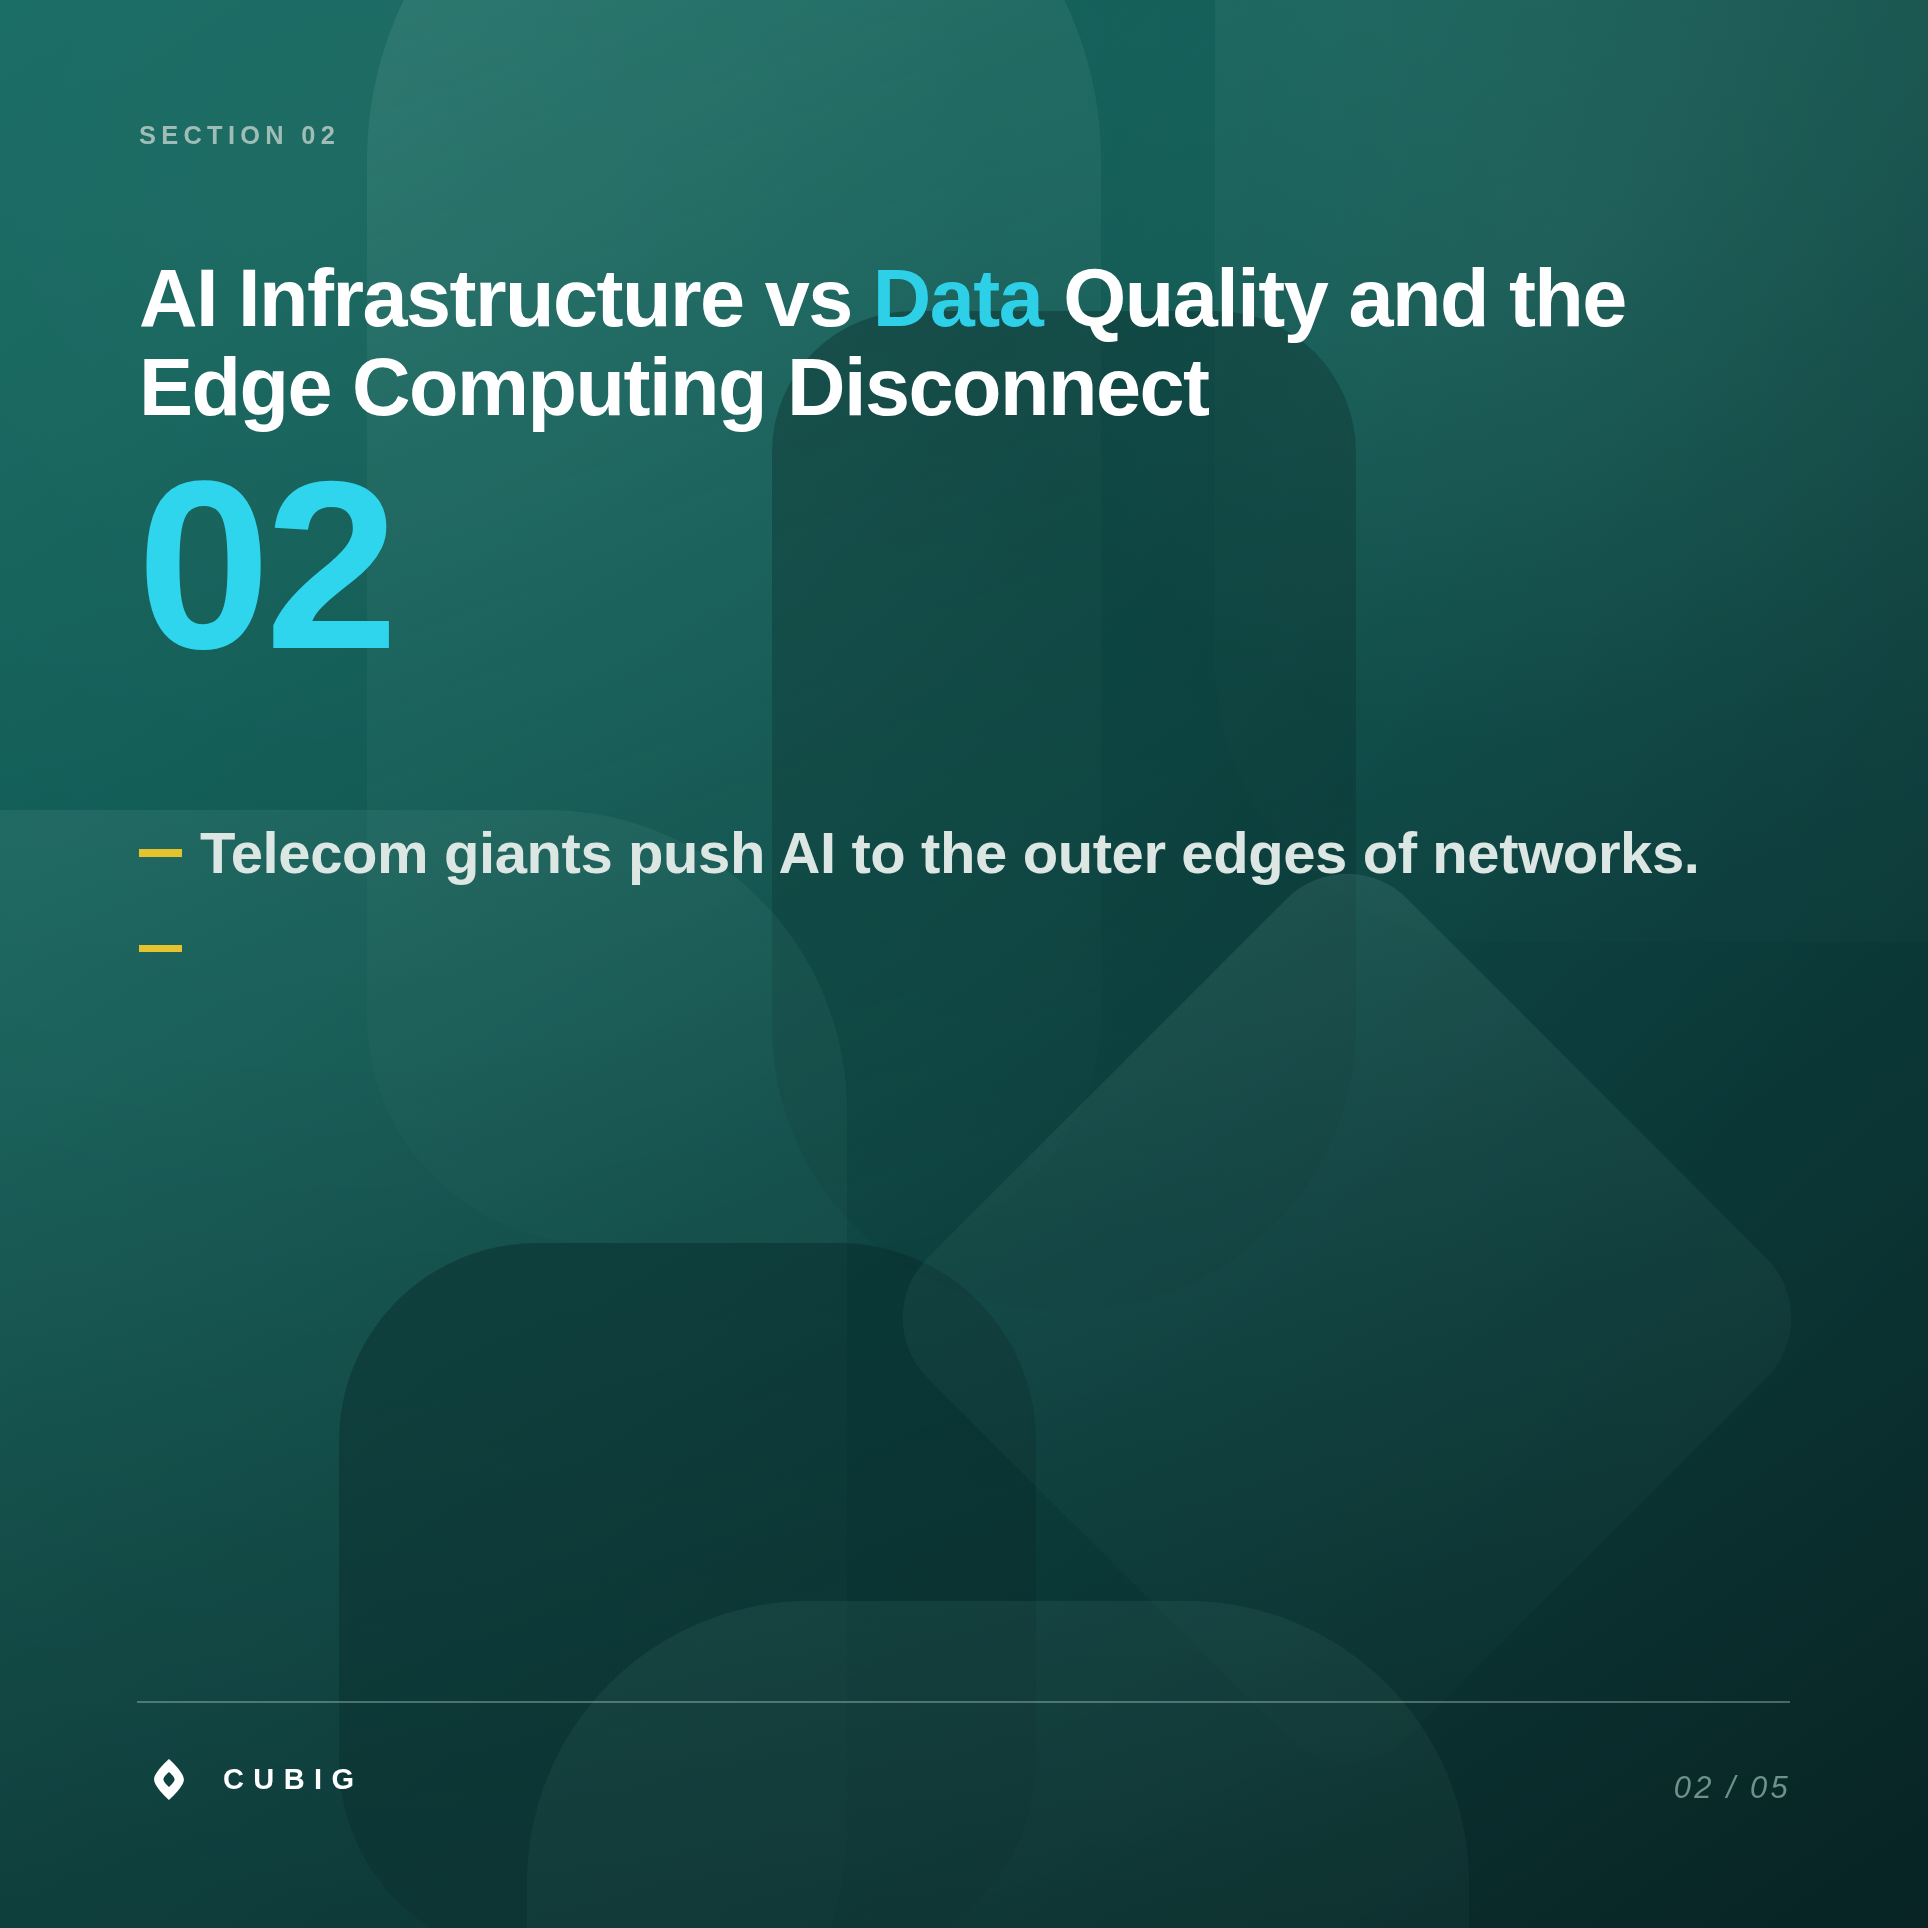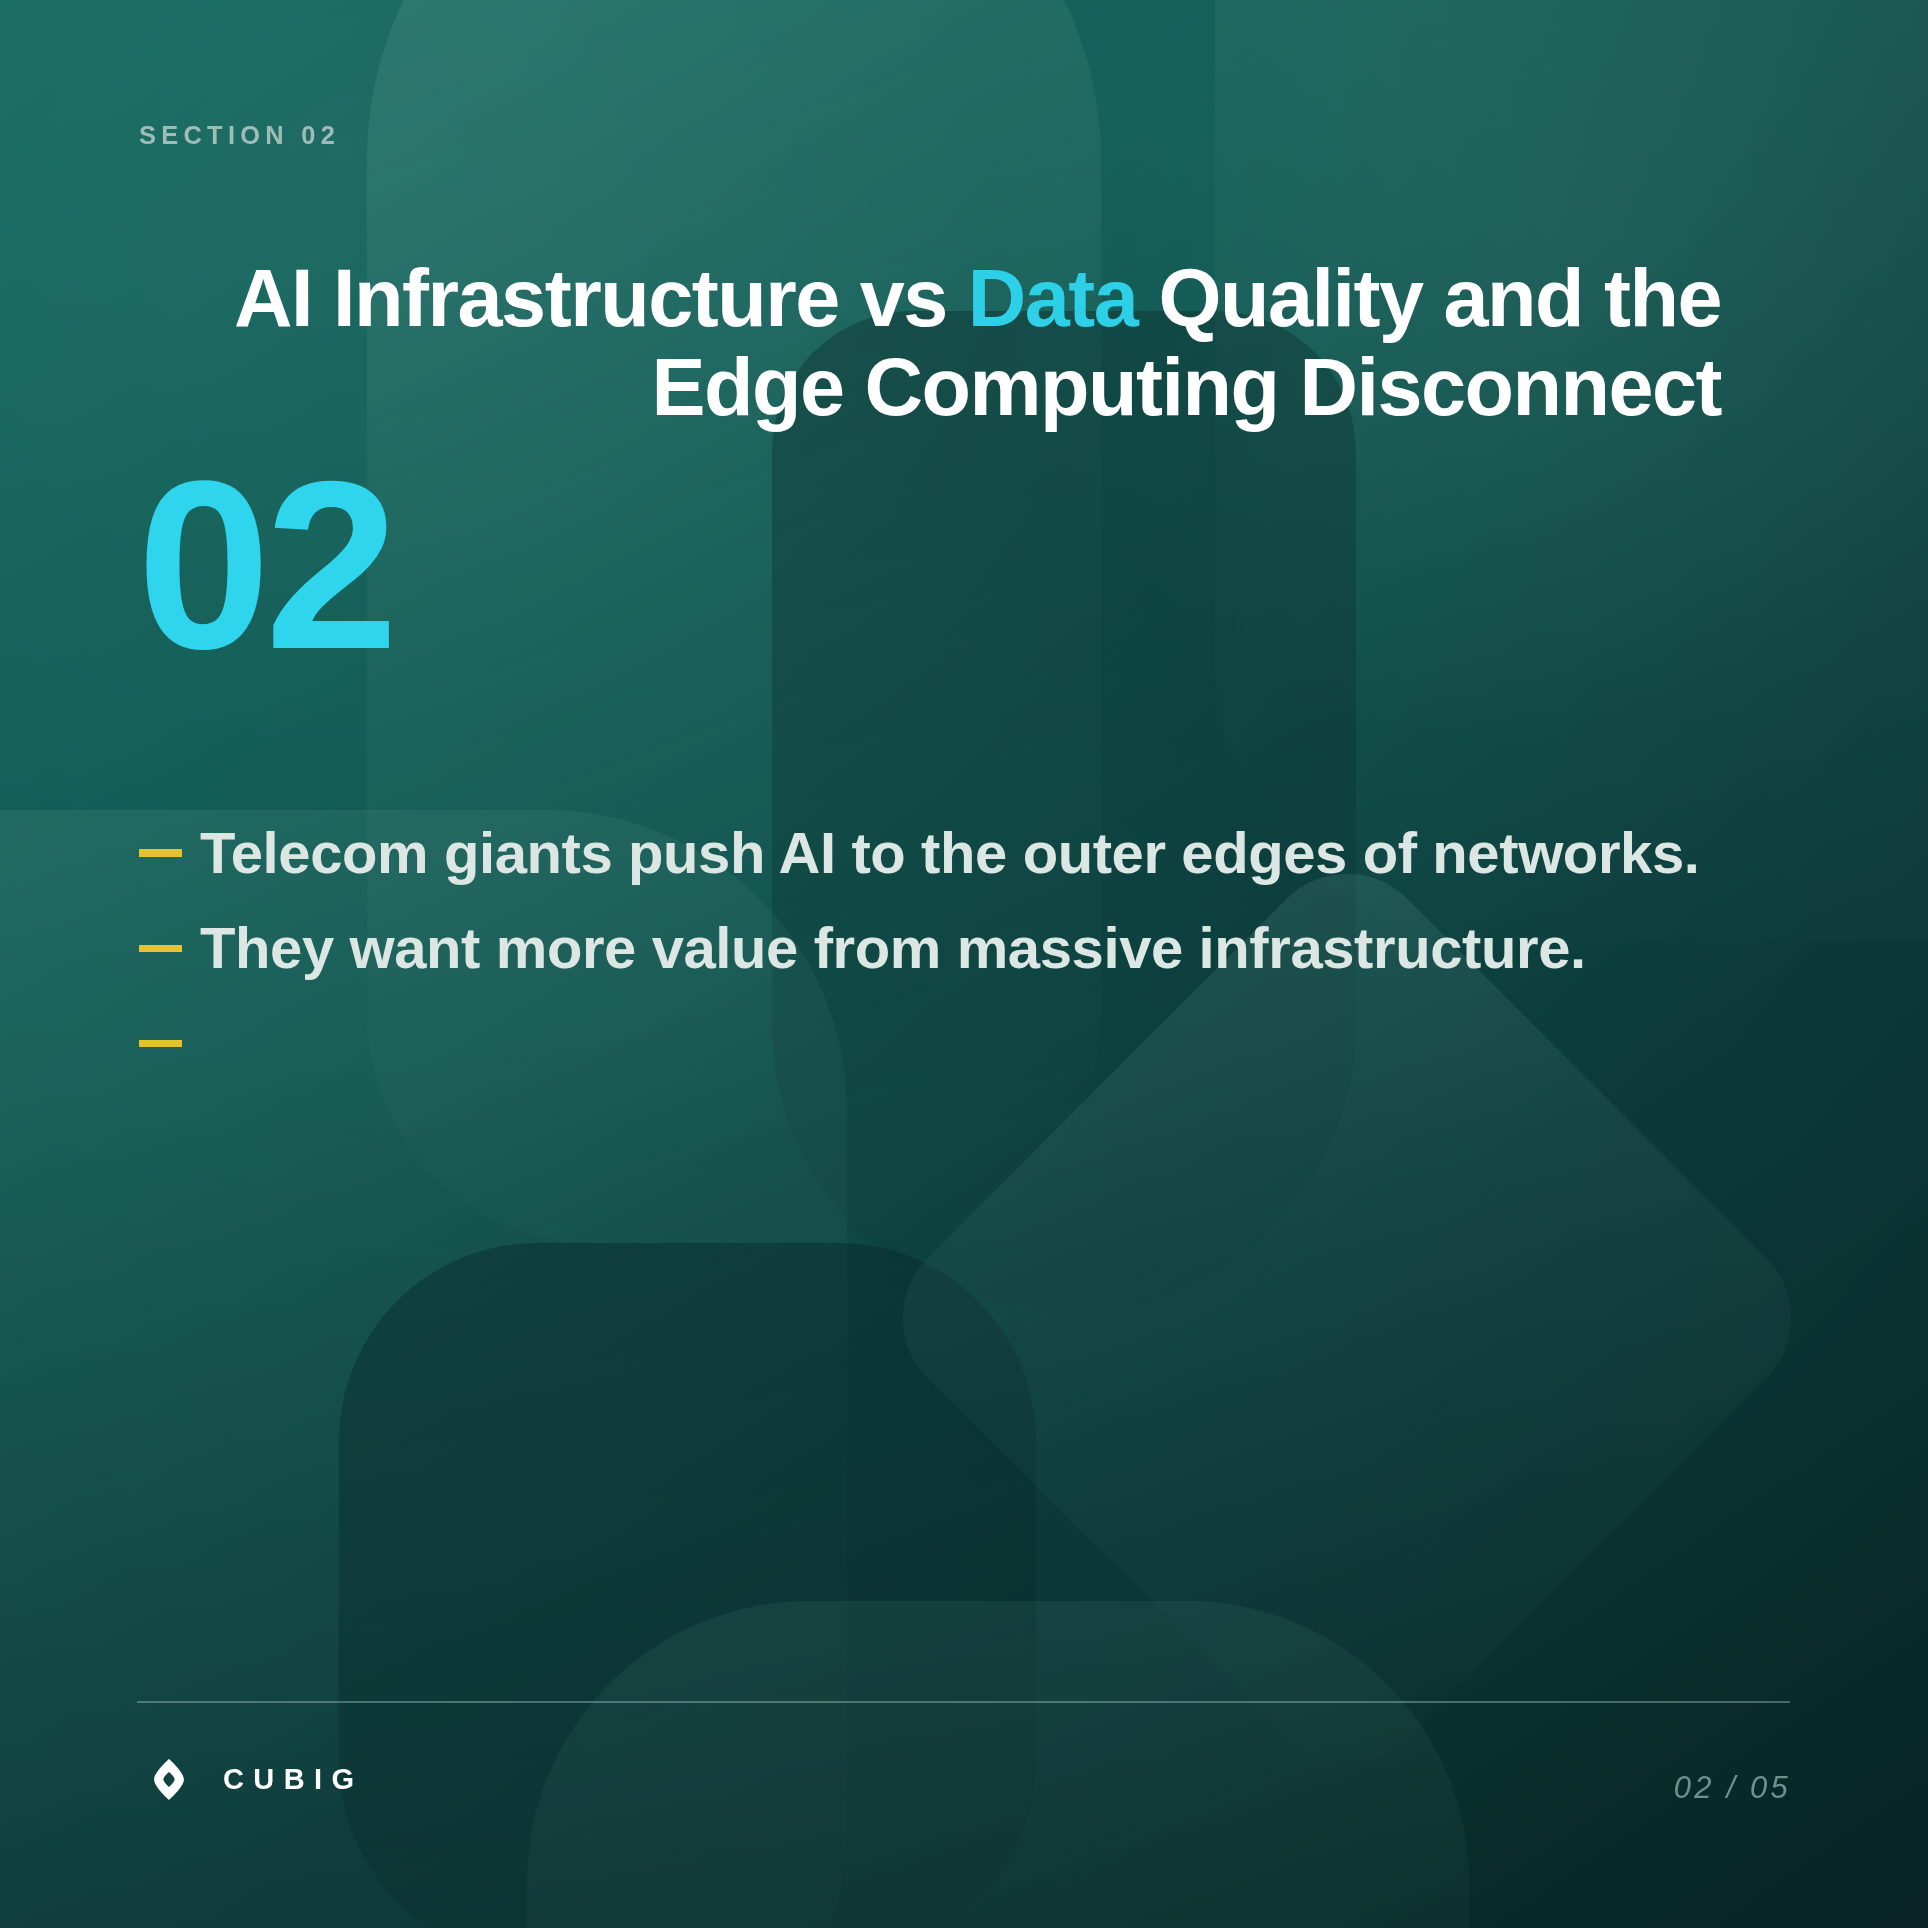--- a/index.html
+++ b/index.html
@@ -146,21 +146,20 @@
   .headline {
     position: absolute;
     left: 139px;
     top: 200px;
     width: 1582px;
     font-size: 81px;
     line-height: 1.09;
     font-weight: bold;
     color: #FFFFFF;
     letter-spacing: -1.5px;
-    text-align: right;
   }
   .headline .hl {
     color: #2ED0E8;
   }
 
   .bignum {
     position: absolute;
     left: 137px;
     top: 445px;
     font-size: 240px;
@@ -261,23 +260,20 @@
       <span>AI Infrastructure vs </span><span class="hl">Data</span><span> Quality and the Edge Computing Disconnect</span>
     </h1>
 
     <div class="bignum">02</div>
 
     <div class="bullets">
       <div class="bullet">
         <span class="dash"></span><span>Telecom giants push AI to the outer edges of networks.</span>
       </div>
       <div class="bullet">
-        <span class="dash"></span><span>They want more value from massive infrastructure.</span>
-      </div>
-      <div class="bullet">
         <span class="dash"></span>
       </div>
     </div>
 
     <div class="footer-rule"></div>
 
     <div class="logo">
       <span class="logo-mark-wrap">
         <svg class="logo-mark" viewBox="0 0 34 44" xmlns="http://www.w3.org/2000/svg" aria-hidden="true">
           <path d="M17 0 C17 0 33 14 33 22 C33 30 17 44 17 44 C17 44 1 30 1 22 C1 14 17 0 17 0 Z

